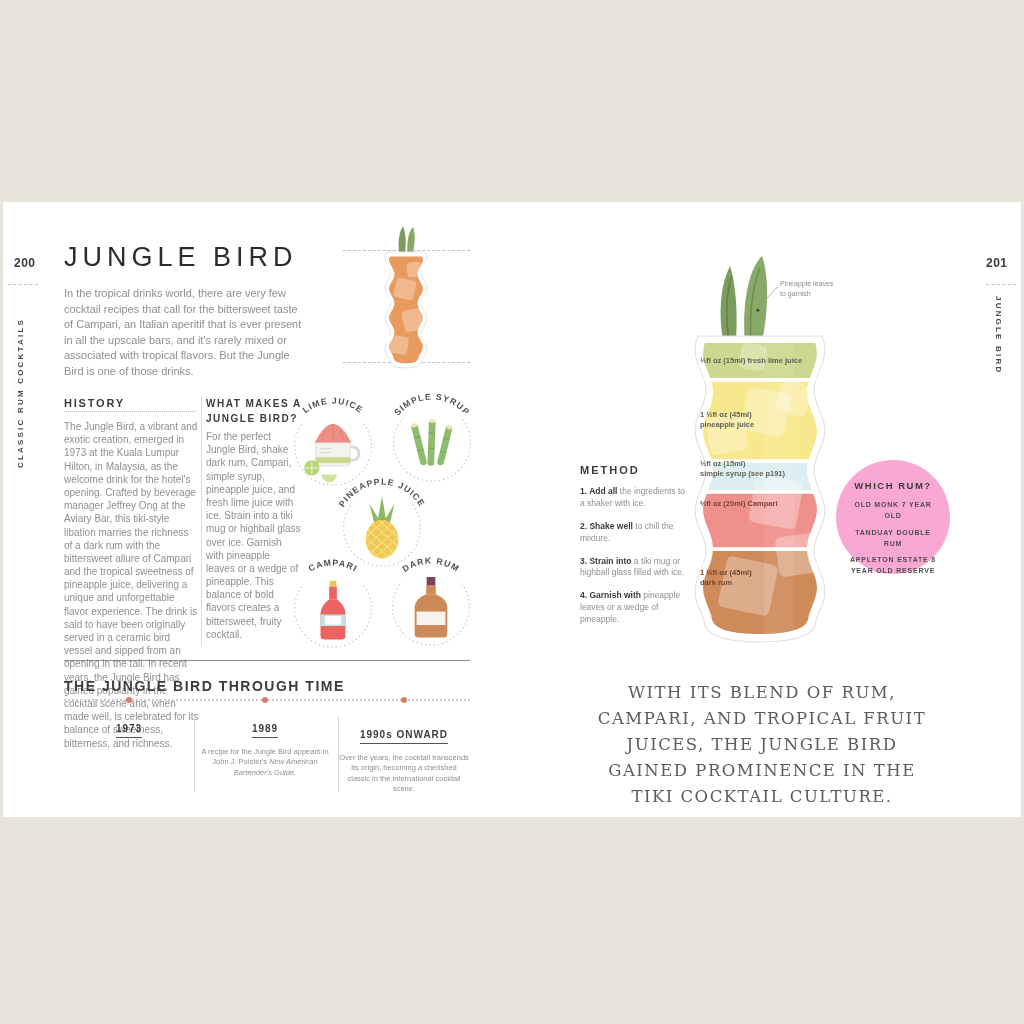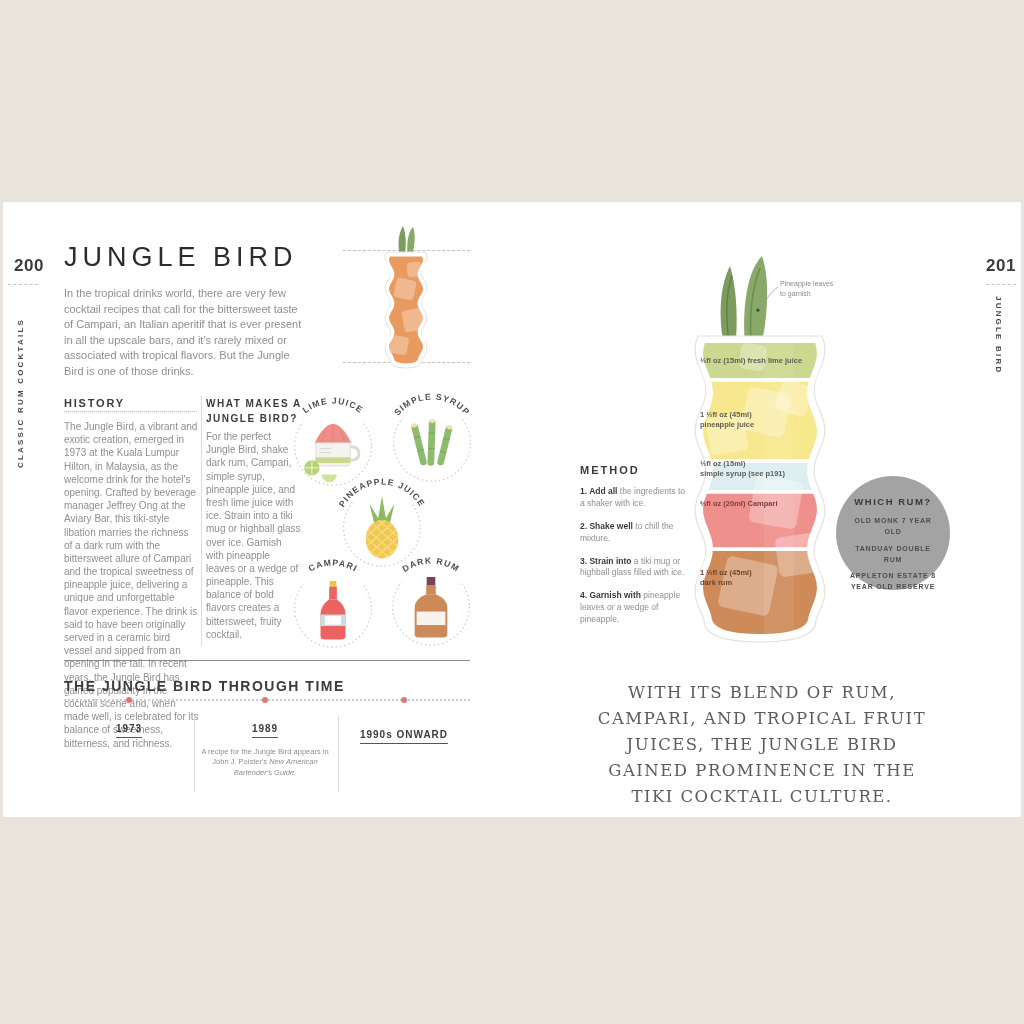--- a/index.html
+++ b/index.html
@@ -21,21 +21,21 @@
   .step b{color:#3a3a3a;}
   .yr{font-size:10px;font-weight:bold;color:#3b3b3b;letter-spacing:1px;display:inline-block;border-bottom:1px solid #555;padding-bottom:3px;}
   .evtxt{font-size:7.5px;line-height:1.38;color:#8f8f8f;}
   .layer-label{font-size:7.5px;font-weight:600;color:#5f5f54;line-height:1.35;text-align:left;position:absolute;left:700px;width:124px;}
   .layer-label.red{color:#7c4038;}
   .layer-label.brown{color:#6e452c;}
   .quote{font-family:"DejaVu Serif","Liberation Serif",serif;font-size:16.5px;line-height:1.58;letter-spacing:1.5px;color:#5c5c5c;text-align:center;}
   .whichrum{border-radius:50%;text-align:center;}
   .whichrum .wr-h{font-size:9.5px;font-weight:bold;letter-spacing:1.5px;color:#3a3a3a;margin:20px 0 9px 0;}
   .whichrum .wr-o{font-size:7px;font-weight:bold;letter-spacing:0.8px;color:#4e4e4e;line-height:1.55;margin:0 14px 6px 14px;}
-  .pgnum{font-size:17px;font-weight:bold;color:#3c3c3c;letter-spacing:0.5px;}
+  .pgnum{font-size:12px;font-weight:bold;color:#3c3c3c;letter-spacing:0.5px;}
   .sidebar{font-size:8px;font-weight:bold;letter-spacing:2.2px;color:#4a4a4a;}
   .garnish{font-size:7px;color:#8a8a8a;line-height:1.4;}
 </style>
 </head>
 <body style="background: rgb(232, 227, 219);">
 
 <div class="page"></div>
 
 <div class="abs pgnum" style="left:14px;top:256px;width:40px;">200</div>
 <div class="abs dashline" style="left:8px;top:284px;width:30px;"></div>
@@ -187,20 +187,21 @@
   <span class="yr">1973</span>
 </div>
 <div class="abs center" style="left:200px;top:718px;width:130px;">
   <span class="yr">1989</span>
   <div class="evtxt" style="margin-top:9px;">
     <span>A recipe for the Jungle Bird appears in John J. Poister's </span><i>New American Bartender's Guide.</i>
   </div>
 </div>
 <div class="abs center" style="left:339px;top:724px;width:130px;">
   <span class="yr">1990s ONWARD</span>
+  <div class="evtxt" style="margin-top:9px;">Over the years, the cocktail transcends its origin, becoming a cherished classic in the international cocktail scene.</div>
 </div>
 <div class="abs vline" style="left:194px;top:716px;height:76px;"></div>
 <div class="abs vline" style="left:338px;top:716px;height:76px;"></div>
 
 <div class="abs h-cond" style="left:580px;top:464px;font-size:11px;letter-spacing:2px;">METHOD</div>
 <div class="abs" style="left:580px;top:486px;width:112px;">
   <div class="step"><b>1. Add all</b><span> the ingredients to a shaker with ice.</span></div>
   <div class="step"><b>2. Shake well</b><span> to chill the mixture.</span></div>
   <div class="step"><b>3. Strain into</b><span> a tiki mug or highball glass filled with ice.</span></div>
   <div class="step"><b>4. Garnish with</b><span> pineapple leaves or a wedge of pineapple.</span></div>
@@ -255,21 +256,21 @@
 <div class="layer-label" style="top:459px;">
   <div>½fl oz (15ml)</div>
   <div>simple syrup (see p191)</div>
 </div>
 <div class="layer-label red" style="top:499px;">⅔fl oz (20ml) Campari</div>
 <div class="layer-label brown" style="top:568px;">
   <div>1 ½fl oz (45ml)</div>
   <div>dark rum</div>
 </div>
 
-<div class="abs whichrum" id="whichRum" style="left: 836px; top: 476px; width: 114px; height: 114px; background: #a3a3a3;">
+<div class="abs whichrum" id="whichRum" style="left: 836px; top: 460px; width: 114px; height: 114px; background: #f9a8d4;">
   <div class="wr-h">WHICH RUM?</div>
   <div class="wr-o">OLD MONK 7 YEAR OLD</div>
   <div class="wr-o">TANDUAY DOUBLE RUM</div>
   <div class="wr-o">APPLETON ESTATE 8 YEAR OLD RESERVE</div>
 </div>
 
 <div class="abs quote" style="left:592px;top:680px;width:340px;">WITH ITS BLEND OF RUM, CAMPARI, AND TROPICAL FRUIT JUICES, THE JUNGLE BIRD GAINED PROMINENCE IN THE TIKI COCKTAIL CULTURE.</div>
 
 <div class="abs pgnum" style="left:986px;top:256px;width:40px;">201</div>
 <div class="abs dashline" style="left:986px;top:284px;width:30px;"></div>

